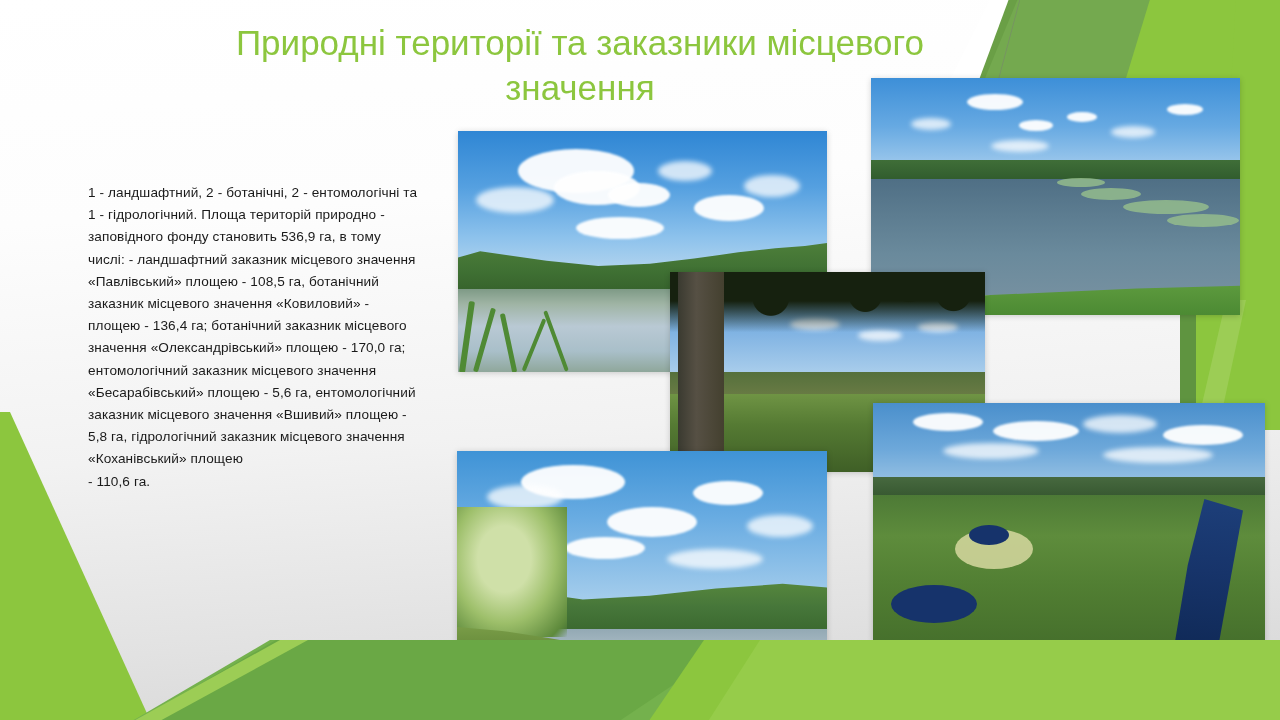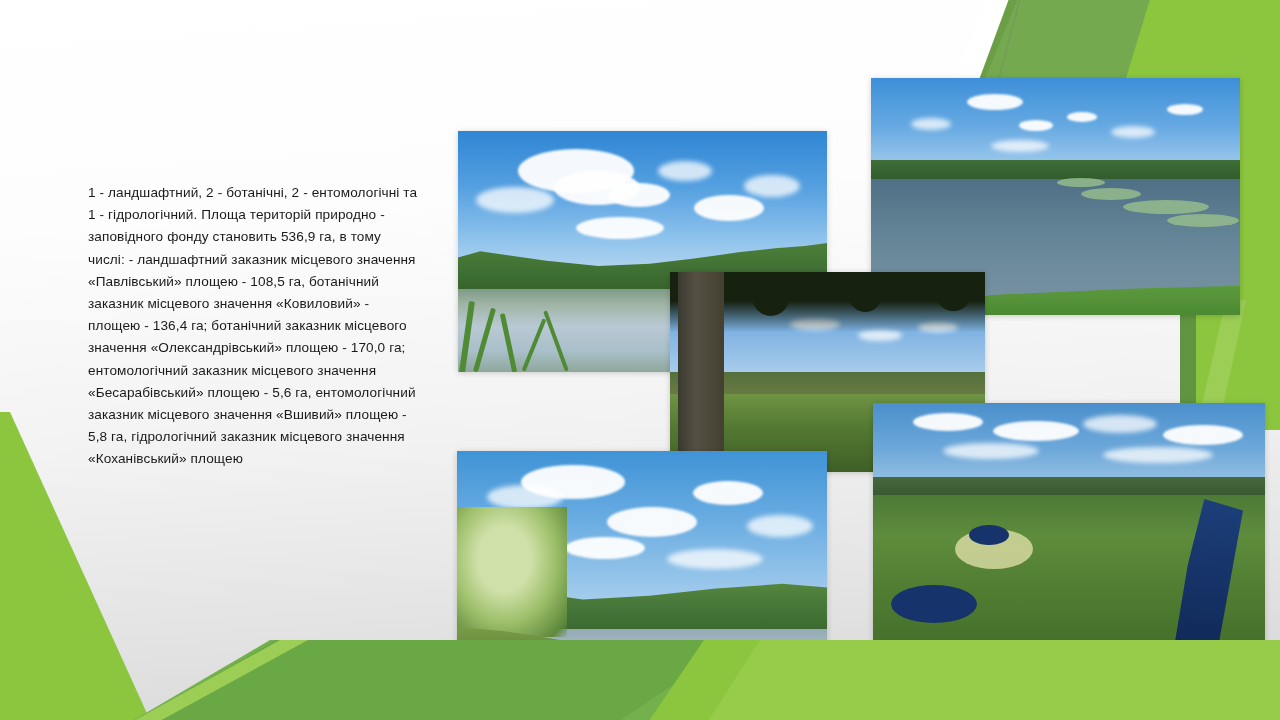--- a/index.html
+++ b/index.html
@@ -341,18 +341,20 @@
     <div class="pond" style="left:18px;  top:182px; width:86px; height:38px;"></div>
     <div class="river"></div>
   </div>
 
   <div class="deco deco-br-mid"></div>
   <div class="deco deco-br-dark"></div>
   <div class="deco deco-br-pale"></div>
   <div class="deco deco-br-bright"></div>
   <div class="deco deco-br-bright-lite"></div>
 
+  <div id="title">Природні території та заказники місцевого значення</div>
 
   <div id="bodytext">
     <p>1 - ландшафтний,  2 - ботанічні, 2 - ентомологічні та 1 - гідрологічний. Площа територій природно - заповідного фонду становить 536,9 га, в тому числі: - ландшафтний заказник місцевого значення «Павлівський» площею - 108,5 га, ботанічний заказник місцевого значення «Ковиловий» - площею - 136,4 га; ботанічний заказник місцевого значення «Олександрівський» площею - 170,0 га; ентомологічний заказник місцевого значення «Бесарабівський» площею - 5,6 га, ентомологічний заказник місцевого значення «Вшивий»  площею - 5,8 га, гідрологічний заказник місцевого значення «Коханівський»  площею</p>
+    <p>- 110,6  га.</p>
   </div>
 
 </div>
 
 </body></html>

